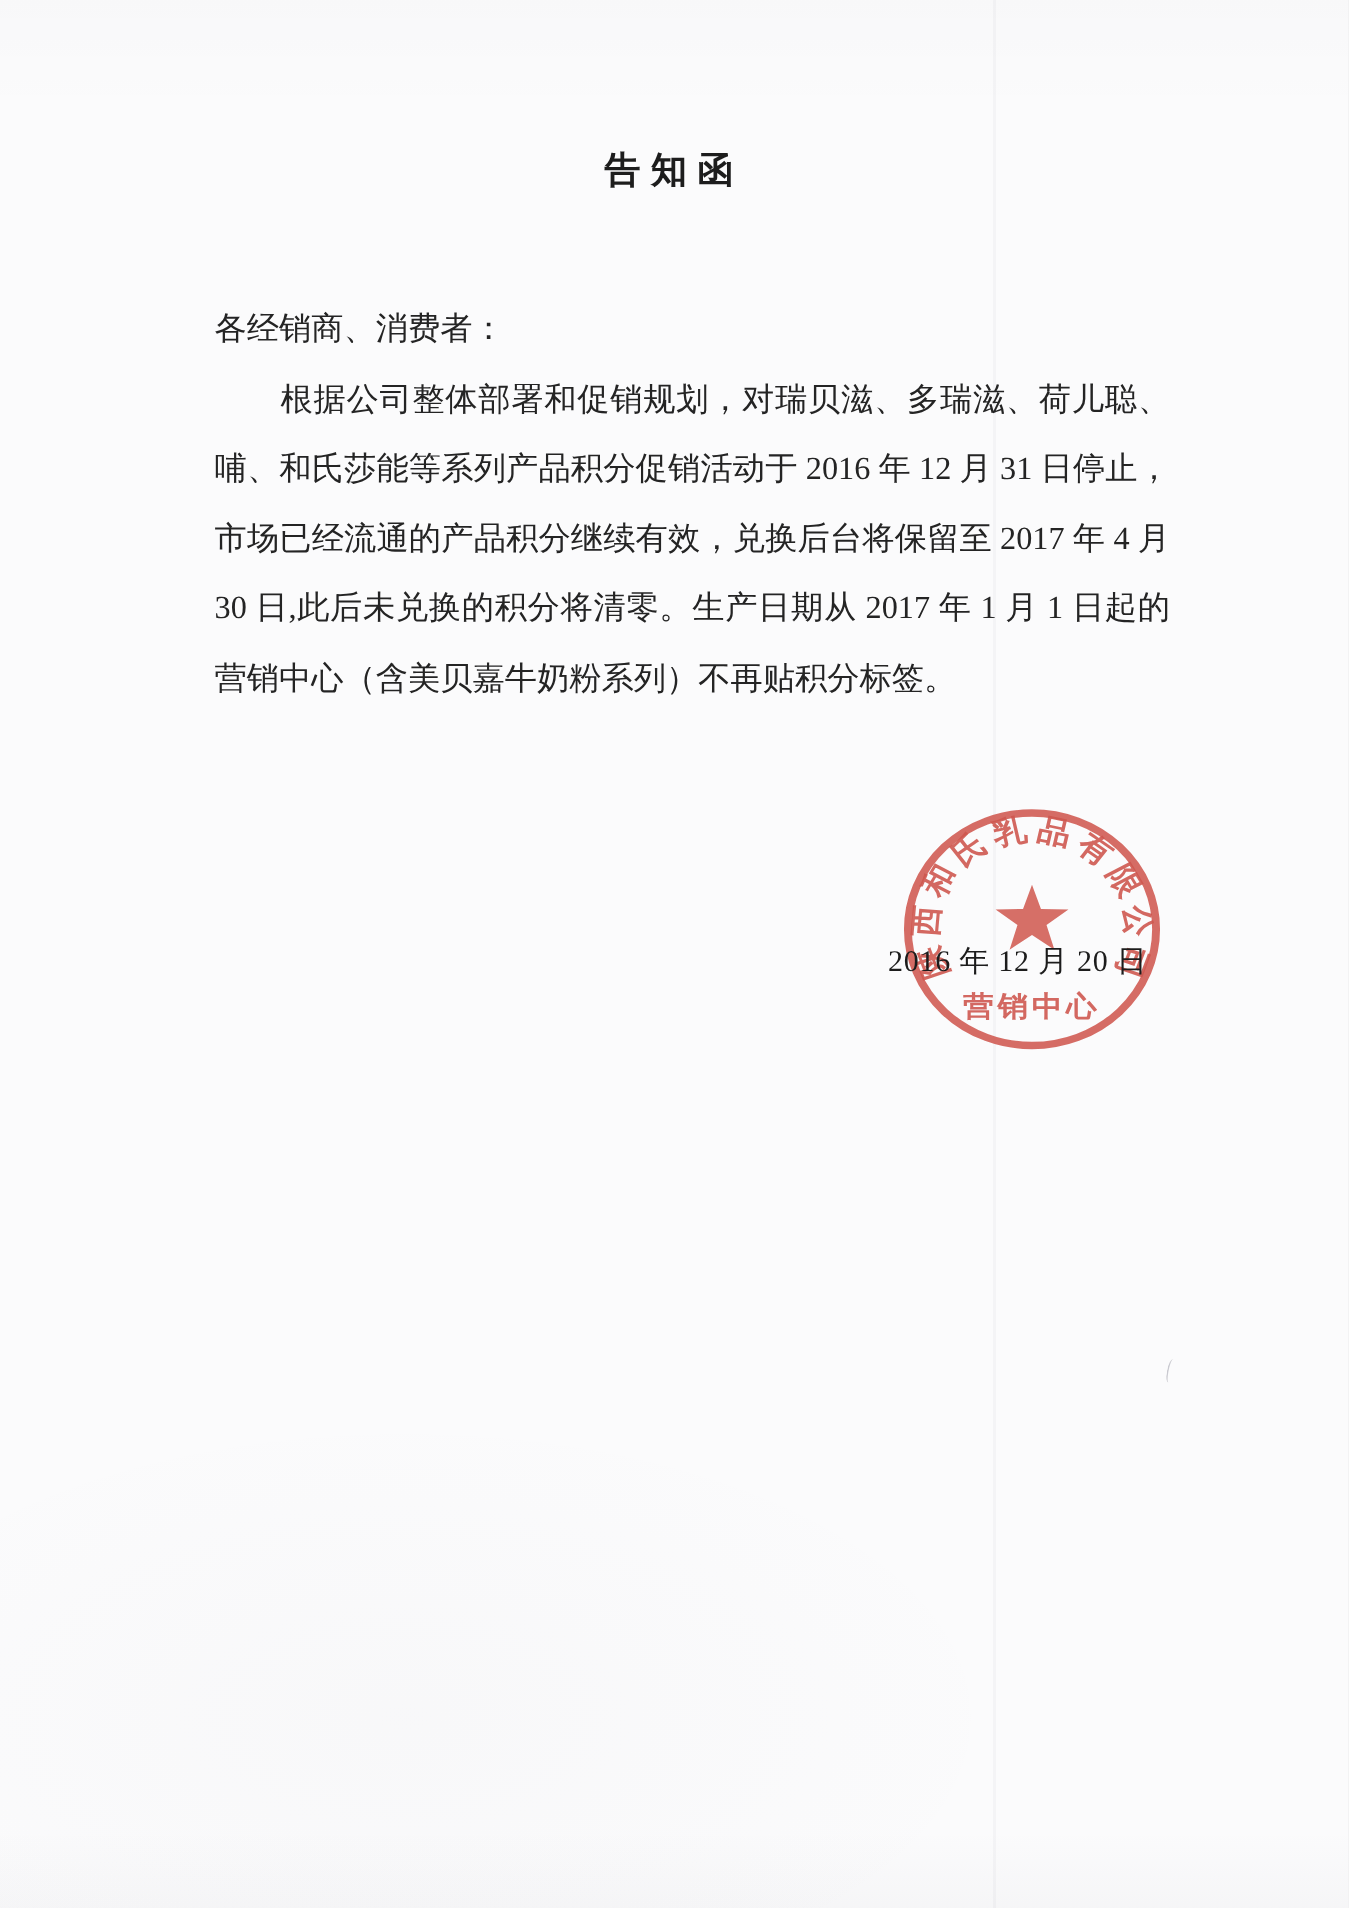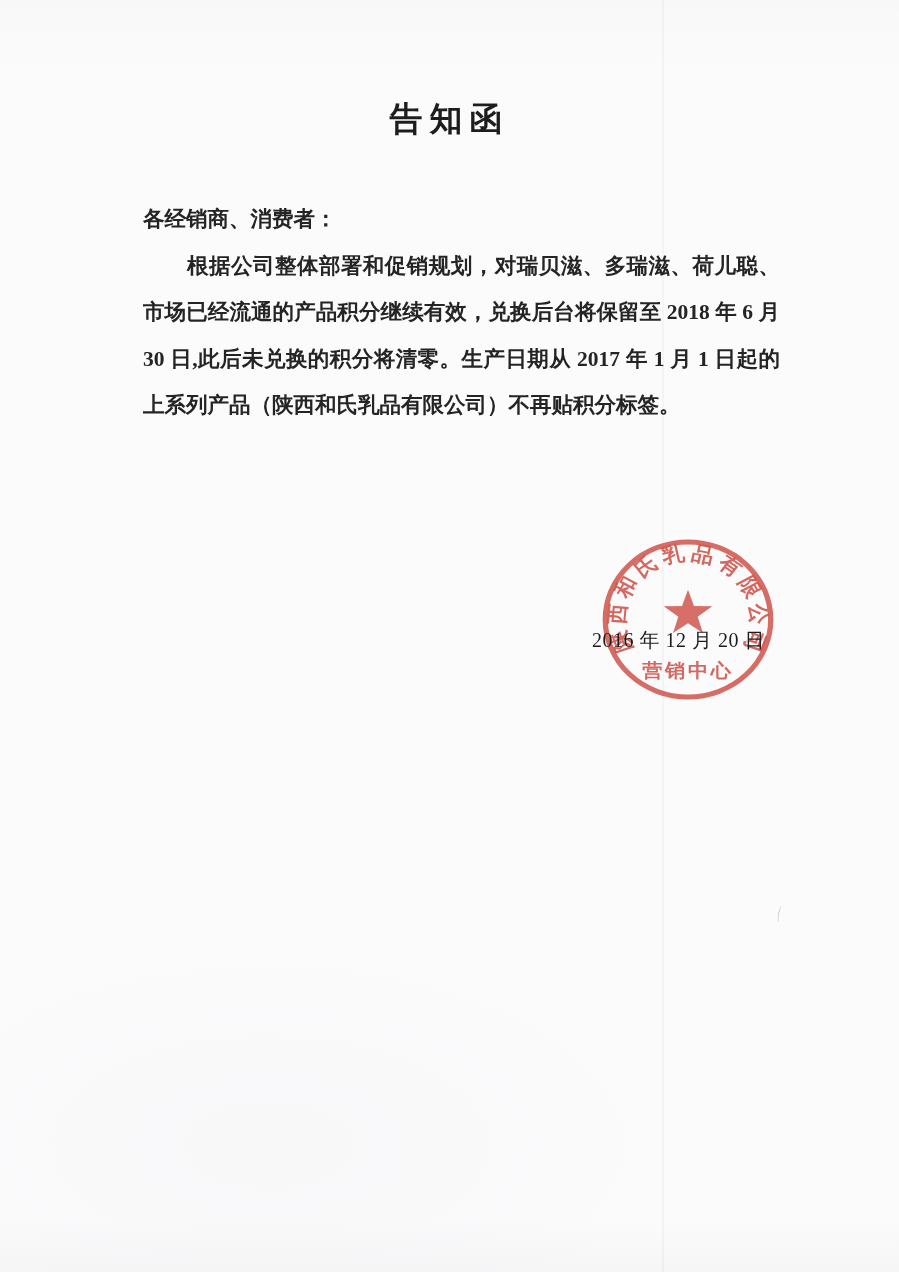--- a/index.html
+++ b/index.html
@@ -33,33 +33,32 @@
     width: 4px; height: 16px;
     border-left: 1px solid rgba(110,110,125,0.35);
     border-radius: 60% 0 40% 50%;
     transform: rotate(10deg);
   }
   .doc-title {
     position: absolute;
     top: 97px; left: 0;
     width: 100%;
     text-align: center;
-    font-size: 33px;
+    font-size: 24px;
     font-weight: bold;
     letter-spacing: 7px;
     color: #1d1d1d;
   }
   .doc-body {
     position: absolute;
     left: 143px; top: 196px;
     width: 637px;
     font-size: 21.5px;
     line-height: 46.5px;
     color: #242424;
-    font-weight: bold;
   }
   .line {
     height: 46.5px;
     overflow: hidden;
     white-space: nowrap;
   }
   .line.justify {
     white-space: normal;
     text-align: justify;
     text-align-last: justify;
@@ -89,23 +88,24 @@
 <div class="page">
 
   <div class="scan-streak"></div>
   <div class="artifact-mark"></div>
 
   <div class="doc-title">告知函</div>
 
   <div class="doc-body">
     <div class="line">各经销商、消费者：</div>
     <div class="line justify indent">根据公司整体部署和促销规划，对瑞贝滋、多瑞滋、荷儿聪、惠</div>
-    <div class="line justify">市场已经流通的产品积分继续有效，兑换后台将保留至 2018 年 6 月</div>
+    <div class="line justify">哺、和氏莎能等系列产品积分促销活动于 2016 年 12 月 31 日停止，</div>
+    <div class="line justify">市场已经流通的产品积分继续有效，兑换后台将保留至 2017 年 4 月</div>
     <div class="line justify">30 日,此后未兑换的积分将清零。生产日期从 2017 年 1 月 1 日起的以</div>
-    <div class="line">上系列产品（陕西和氏乳品有限公司）不再贴积分标签。</div>
+    <div class="line">营销中心（含美贝嘉牛奶粉系列）不再贴积分标签。</div>
   </div>
 
   <div class="seal">
     <svg viewBox="0 0 200 200" preserveAspectRatio="none" xmlns="http://www.w3.org/2000/svg">
       <defs>
         <path id="ringPath" d="M 43.3 144.3 A 72 72 0 1 1 156.7 144.3" fill="none"></path>
       </defs>
 
       <circle cx="100" cy="100" r="94" fill="none" stroke="#cd4b42" stroke-width="6" stroke-opacity="0.88"></circle>
 

